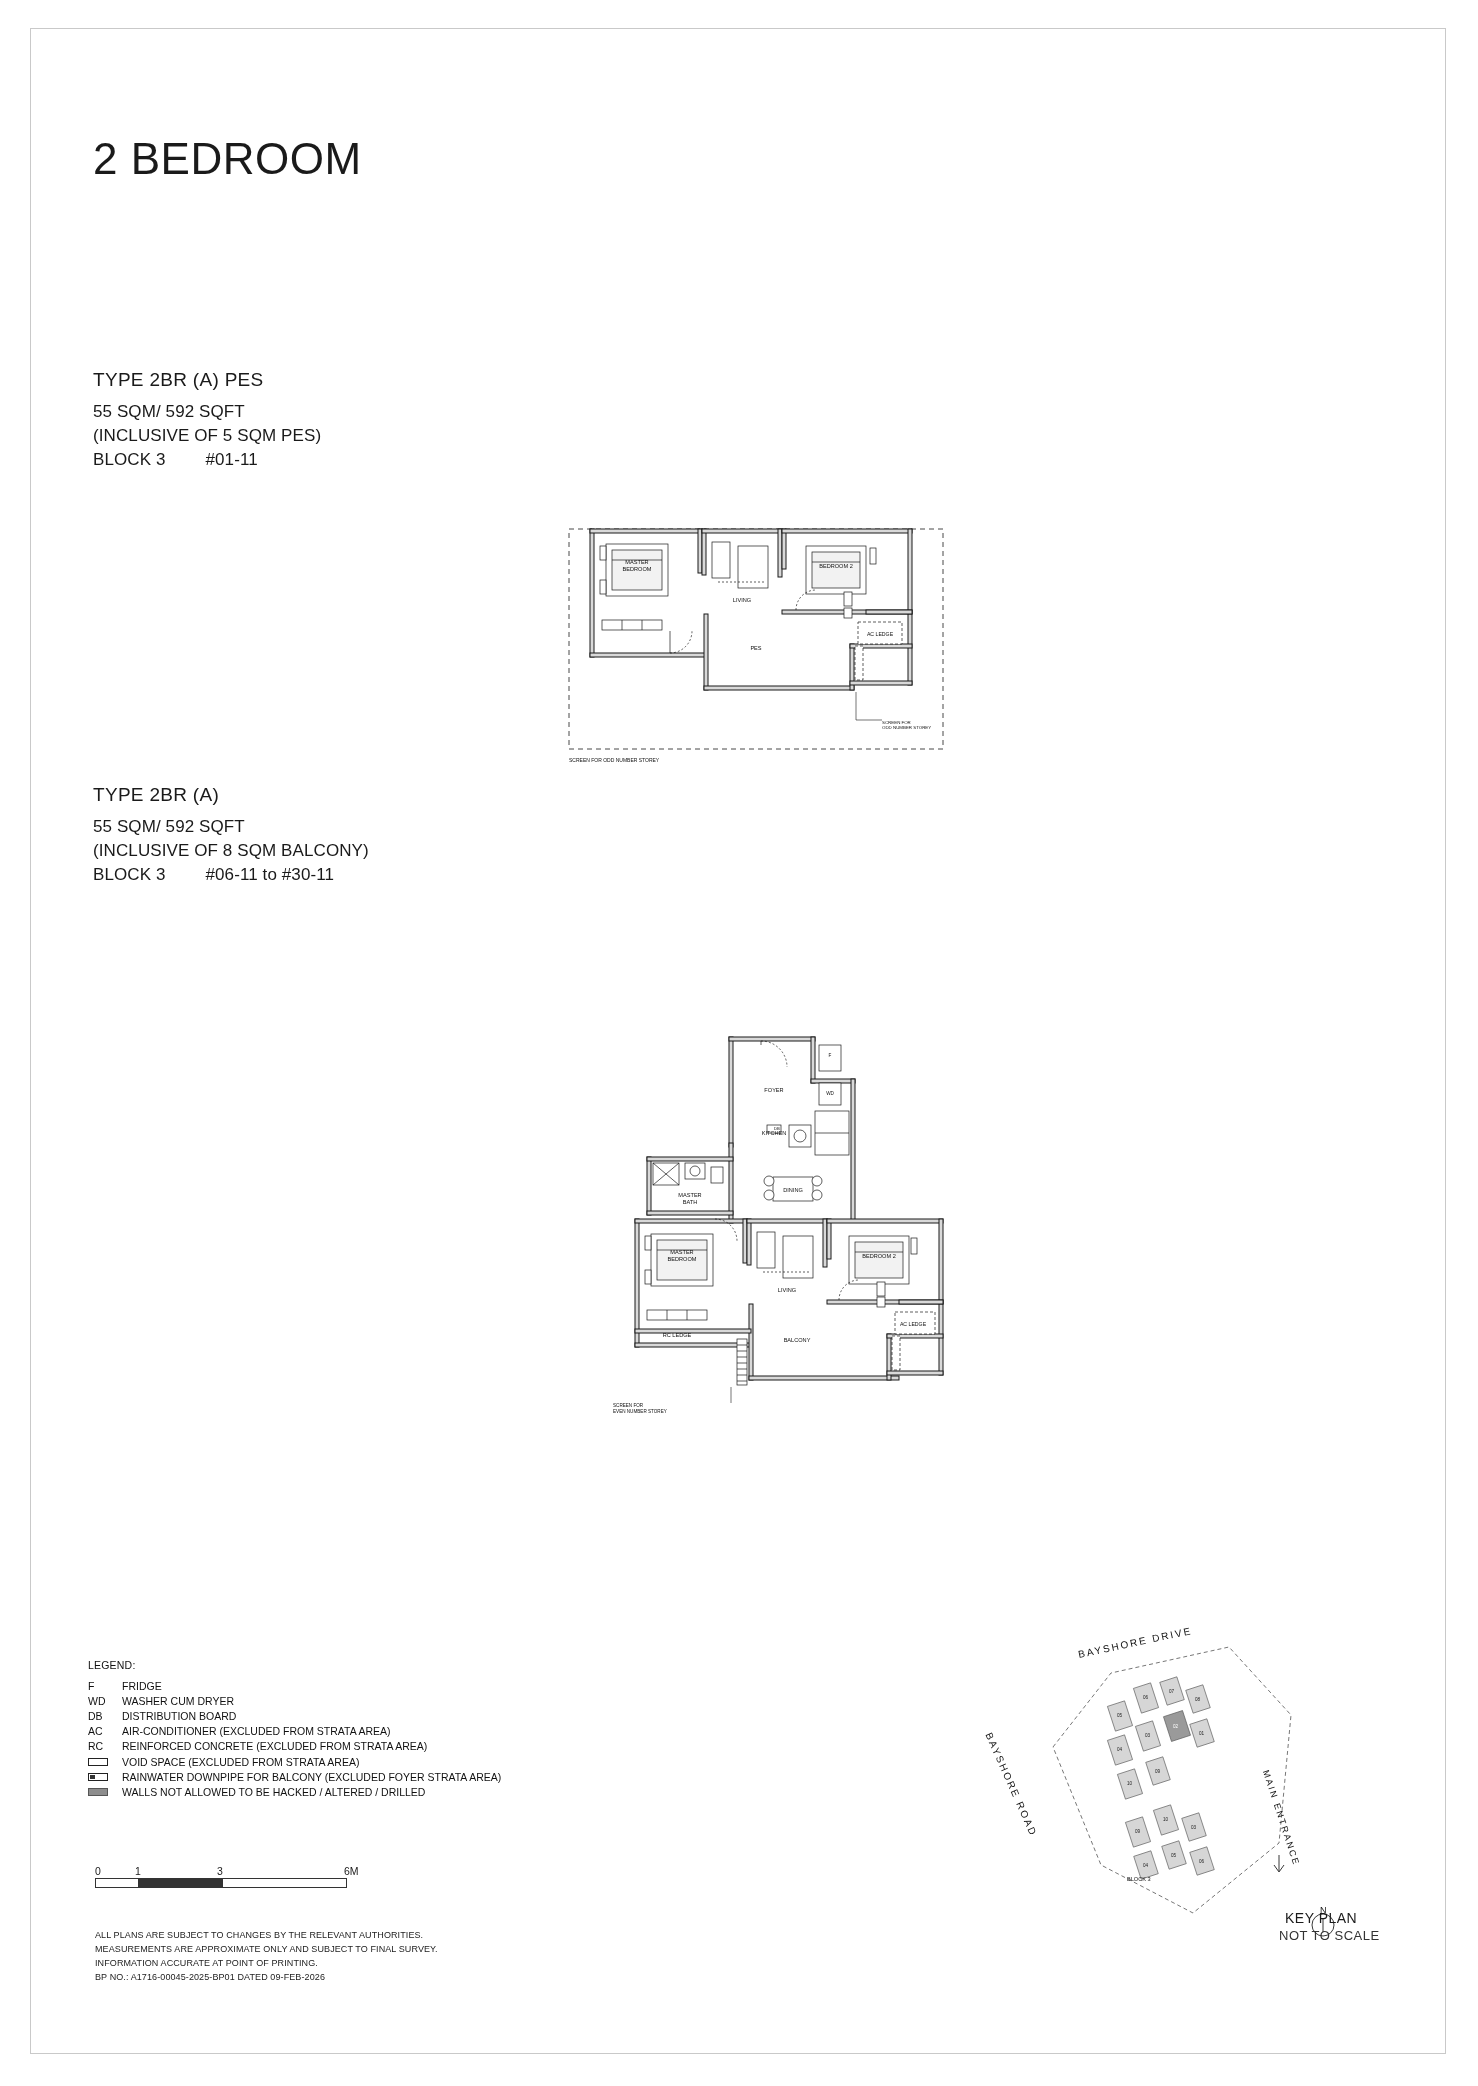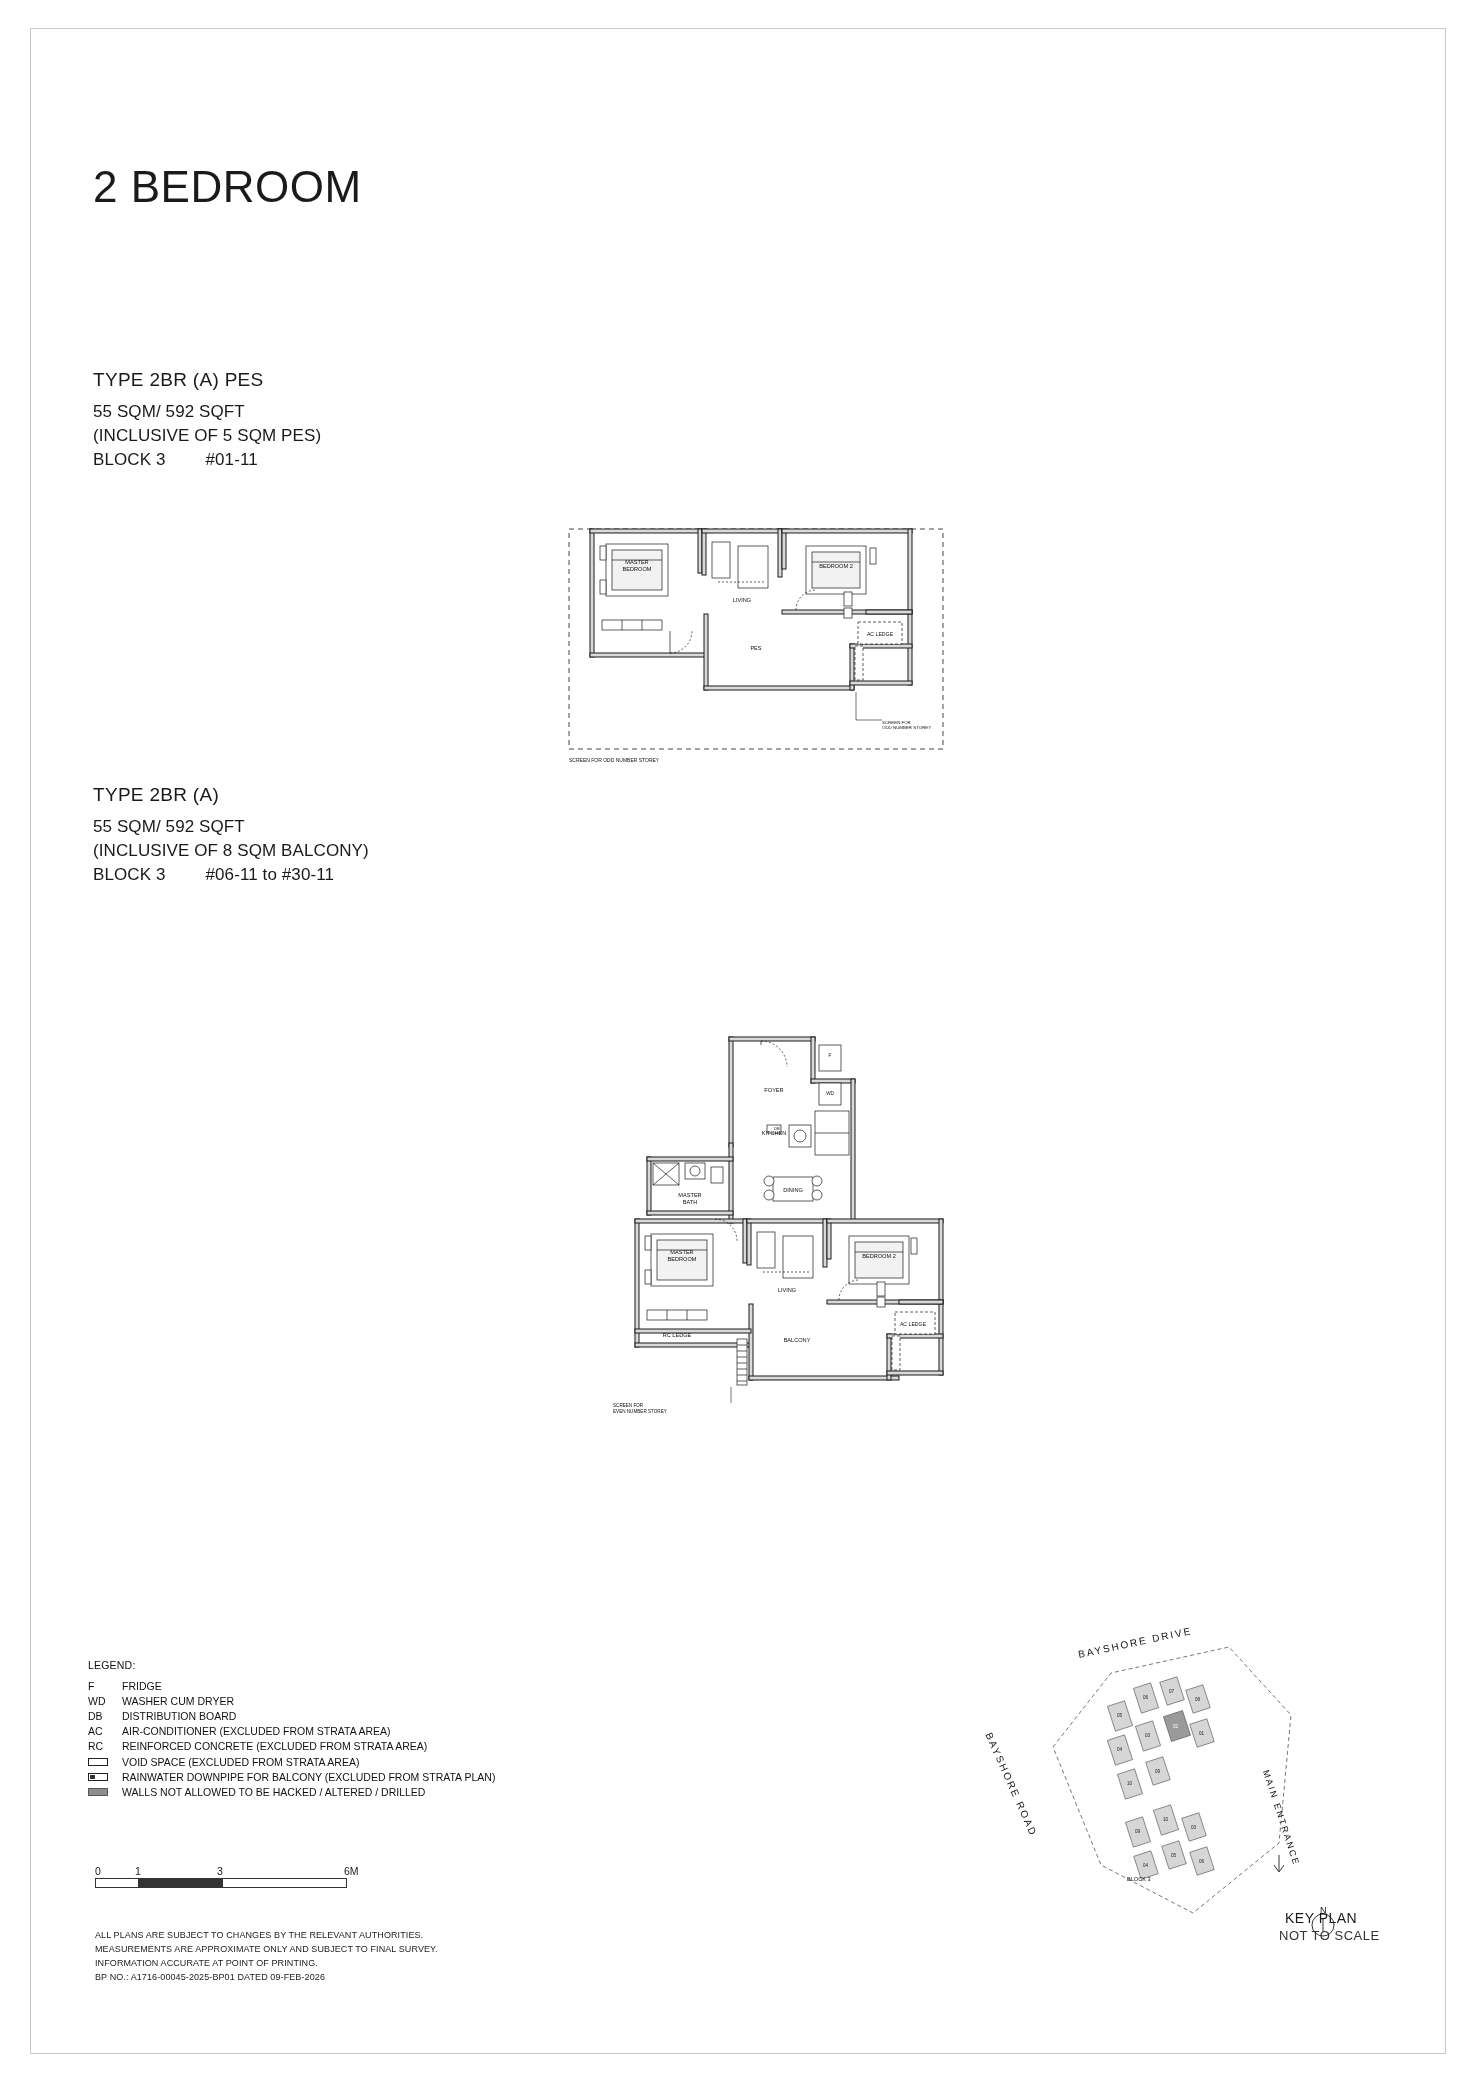--- a/index.html
+++ b/index.html
@@ -26,21 +26,20 @@
     background: #fff;
   }
   .title {
     position: absolute;
     left: 62px;
     top: 105px;
     font-size: 44px;
     font-weight: 300;
     letter-spacing: 0.5px;
     color: #1a1a1a;
-    margin-top: 28px;
   }
 
   
   .plan-head { position: absolute; }
   .plan-head .t-type {
     font-size: 19px;
     font-weight: 300;
     letter-spacing: 0.3px;
     margin-bottom: 9px;
   }
@@ -431,21 +430,21 @@
       <tr>
         <td class="k">RC</td>
         <td>REINFORCED CONCRETE (EXCLUDED FROM STRATA AREA)</td>
       </tr>
       <tr>
         <td class="k"><span class="sym void"></span></td>
         <td>VOID SPACE (EXCLUDED FROM STRATA AREA)</td>
       </tr>
       <tr>
         <td class="k"><span class="sym rain"></span></td>
-        <td>RAINWATER DOWNPIPE FOR BALCONY (EXCLUDED FROM STRATA PLAN)</td>
+        <td>RAINWATER DOWNPIPE FOR BALCONY (EXCLUDED FOYER STRATA AREA)</td>
       </tr>
       <tr>
         <td class="k"><span class="sym hack"></span></td>
         <td>WALLS NOT ALLOWED TO BE HACKED / ALTERED / DRILLED</td>
       </tr>
     </tbody>
       </table>
   </div>
 
   <div class="scalebar">

